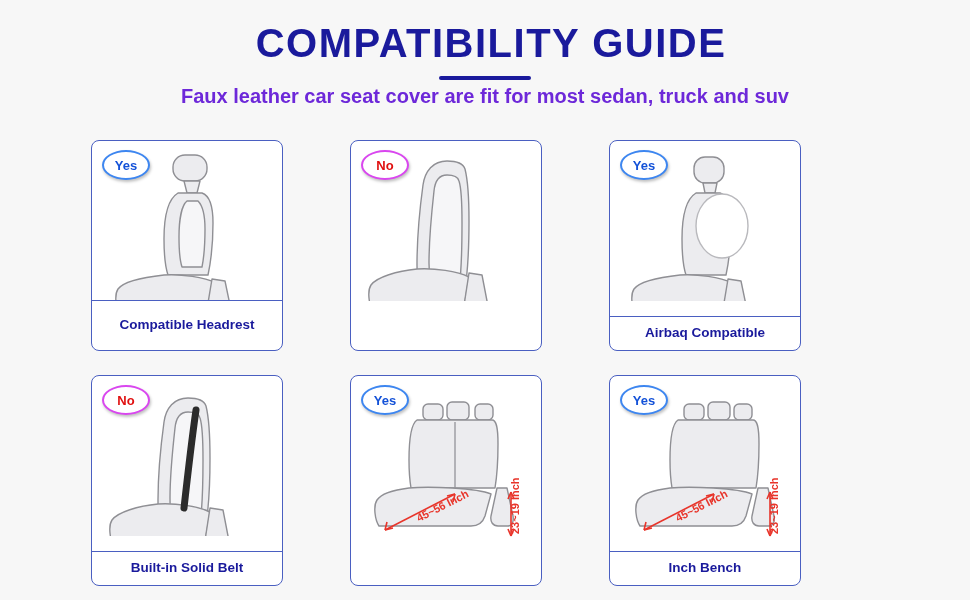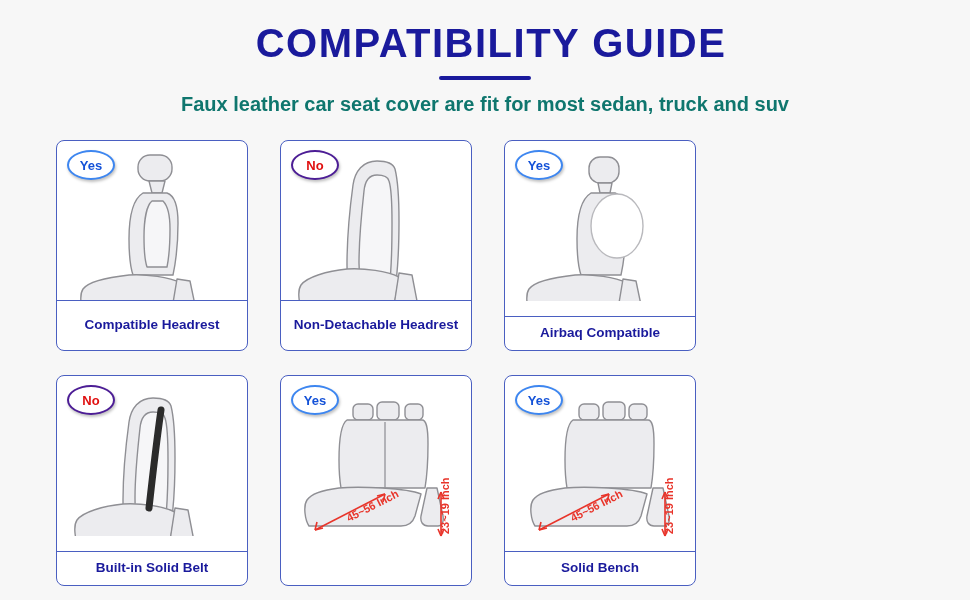--- a/index.html
+++ b/index.html
@@ -35,22 +35,22 @@
   .title-rule {
     width: 92px;
     height: 4px;
     background: #1a1a9c;
     margin: 10px auto 0 auto;
     border-radius: 2px;
   }
   .subtitle {
     font-size: 20px;
     font-weight: bold;
-    color: #0f766e;
-    margin: 12px 0 0 0;
+    color: #6d28d9;
+    margin: 4px 0 0 0;
     line-height: 1.2;
   }
   .grid {
     position: absolute;
     top: 140px;
     left: 56px;
     width: 858px;
     display: flex;
     flex-wrap: wrap;
     gap: 24px 32px;
@@ -59,20 +59,21 @@
     width: 192px;
     height: 211px;
     border: 1.5px solid #4a5fc1;
     border-radius: 8px;
     background: #ffffff;
     box-sizing: border-box;
     position: relative;
     display: flex;
     flex-direction: column;
     overflow: hidden;
+    margin-left: 35px;
   }
   .card-art {
     position: relative;
     flex: 1 1 auto;
     overflow: hidden;
   }
   .card-label {
     border-top: 1.5px solid #4a5fc1;
     color: #1a1a9c;
     font-size: 13.5px;
@@ -103,21 +104,21 @@
     font-weight: bold;
     z-index: 5;
     box-shadow: 1px 2px 3px rgba(0,0,0,0.25);
   }
   .badge.yes {
     color: #1452d8;
     border: 2px solid #3d86f0;
   }
   .badge.no {
     color: #e01010;
-    border: 2px solid #4c1d95;
+    border: 2px solid #d946ef;
   }
   svg { display: block; }
 </style>
 </head>
 <body>
 
 <div class="page">
 
   <div class="header">
     <h1 class="main-title">COMPATIBILITY GUIDE</h1>
@@ -150,21 +151,20 @@
         <div class="badge no">No</div>
         <svg width="192" height="160" viewBox="0 0 192 160">
           <g fill="#ececef" stroke="#8f8f94" stroke-width="1.4" stroke-linejoin="round">
             <path d="M96 20 c-14 0 -22 10 -24 24 c-3 22 -6 58 -6 80 c0 14 1 24 3 30 l44 0 c3 -16 5 -48 5 -74 c0 -26 -2 -44 -4 -52 c-2 -6 -8 -8 -18 -8 z"></path>
             <path d="M96 34 c-8 0 -12 6 -13 16 c-2 18 -5 52 -5 72 c0 12 1 20 2 26 l28 0 c2 -14 3 -44 3 -66 c0 -22 -1 -36 -3 -42 c-1 -4 -5 -6 -12 -6 z" fill="#f6f6f8"></path>
             <path d="M66 128 c-20 2 -40 8 -46 16 c-4 6 -2 20 2 26 l78 0 c8 0 12 -4 14 -10 l4 -24 c-12 -6 -34 -9 -52 -8 z"></path>
             <path d="M118 132 l-4 26 c-1 6 2 12 7 12 l10 0 c4 0 6 -4 5 -10 l-5 -26 z"></path>
           </g>
         </svg>
       </div>
-      <div class="card-label">Non-Detachable Headrest</div>
     </div>
 
     <div class="card one-line">
       <div class="card-art">
         <div class="badge yes">Yes</div>
         <svg width="192" height="160" viewBox="0 0 192 160">
           <g fill="#ececef" stroke="#8f8f94" stroke-width="1.4" stroke-linejoin="round">
             <rect x="84" y="16" width="30" height="26" rx="11"></rect>
             <path d="M93 42 l2 10 h10 l2 -10 z"></path>
             <path d="M86 52 c-10 6 -14 24 -14 46 c0 18 2 30 4 36 l40 0 c3 -14 5 -34 5 -52 c0 -20 -5 -28 -11 -30 z"></path>
@@ -237,17 +237,17 @@
             <path d="M34 154 l8 -2 M34 154 l2 -8"></path>
             <path d="M104 118 l-8 2 M104 118 l-2 8"></path>
             <path d="M160 116 L160 160"></path>
             <path d="M160 116 l-3 7 M160 116 l3 7"></path>
             <path d="M160 160 l-3 -7 M160 160 l3 -7"></path>
           </g>
           <text x="68" y="146" transform="rotate(-27 68 146)" fill="#e8342a" font-family="'Liberation Sans',sans-serif" font-size="11" font-weight="bold">45~56 Inch</text>
           <text x="168" y="158" transform="rotate(-90 168 158)" fill="#e8342a" font-family="'Liberation Sans',sans-serif" font-size="11" font-weight="bold">23~19 Inch</text>
         </svg>
       </div>
-      <div class="card-label">Solid Bench</div>
+      <div class="card-label">Inch Bench</div>
     </div>
 
   </div>
 </div>
 
 </body></html>

